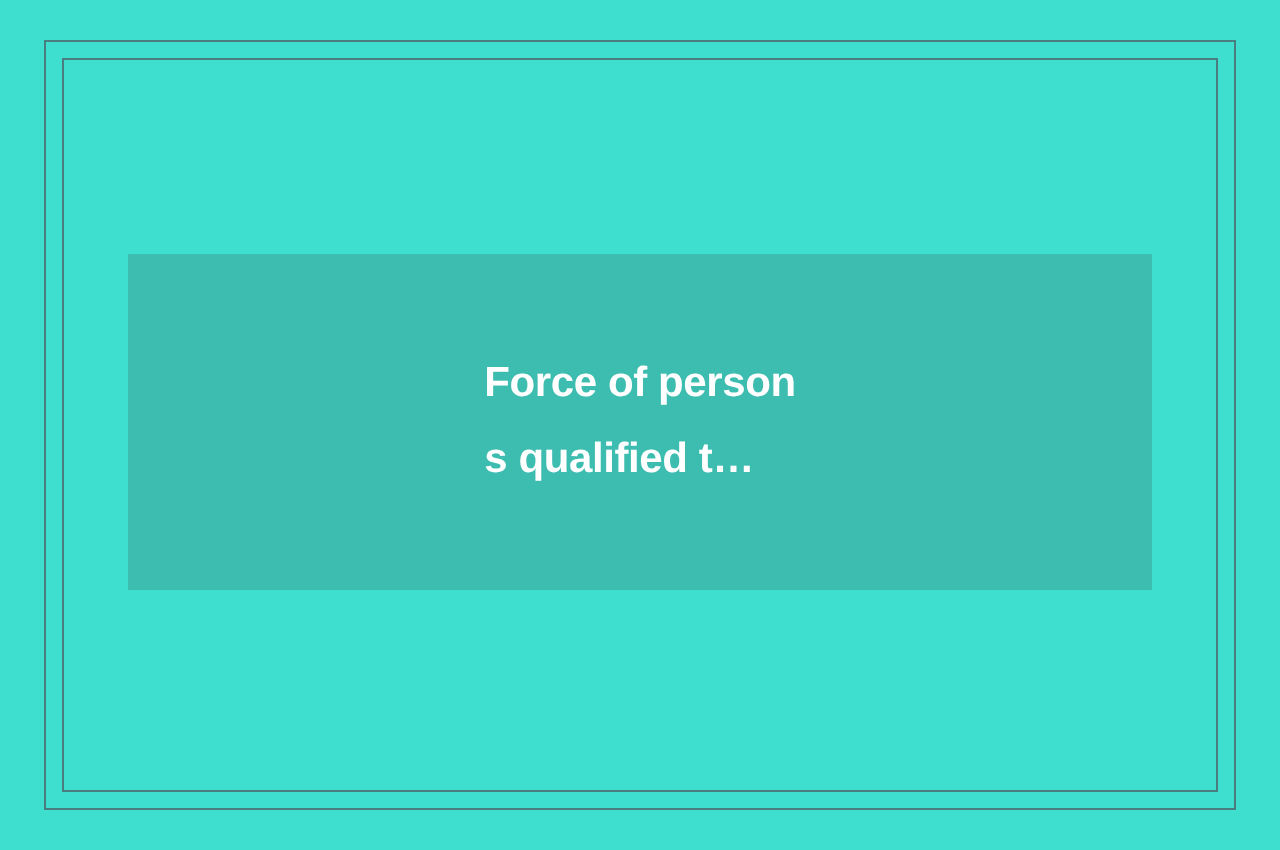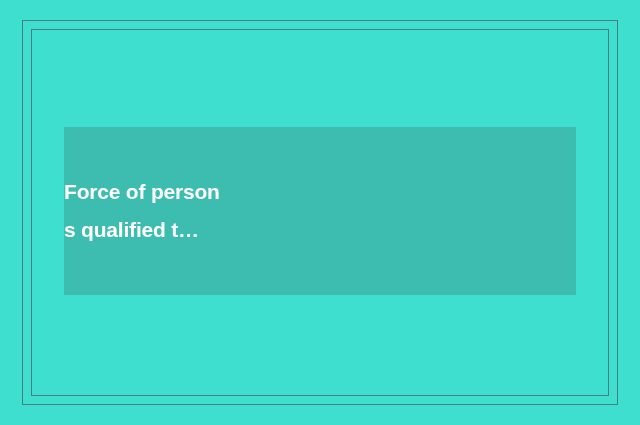--- a/index.html
+++ b/index.html
@@ -52,20 +52,21 @@
   .content-card {
     position: absolute;
     left: 64px;
     top: 127px;
     width: 512px;
     height: 168px;
     background: #3dbcb0;
     box-sizing: border-box;
     display: flex;
     align-items: center;
+    justify-content: center;
   }
 
   .card-text {
     color: #ffffff;
     font-family: "Liberation Sans", sans-serif;
     font-size: 21px;
     font-weight: bold;
     line-height: 38px;
     letter-spacing: -0.2px;
     text-align: left;

